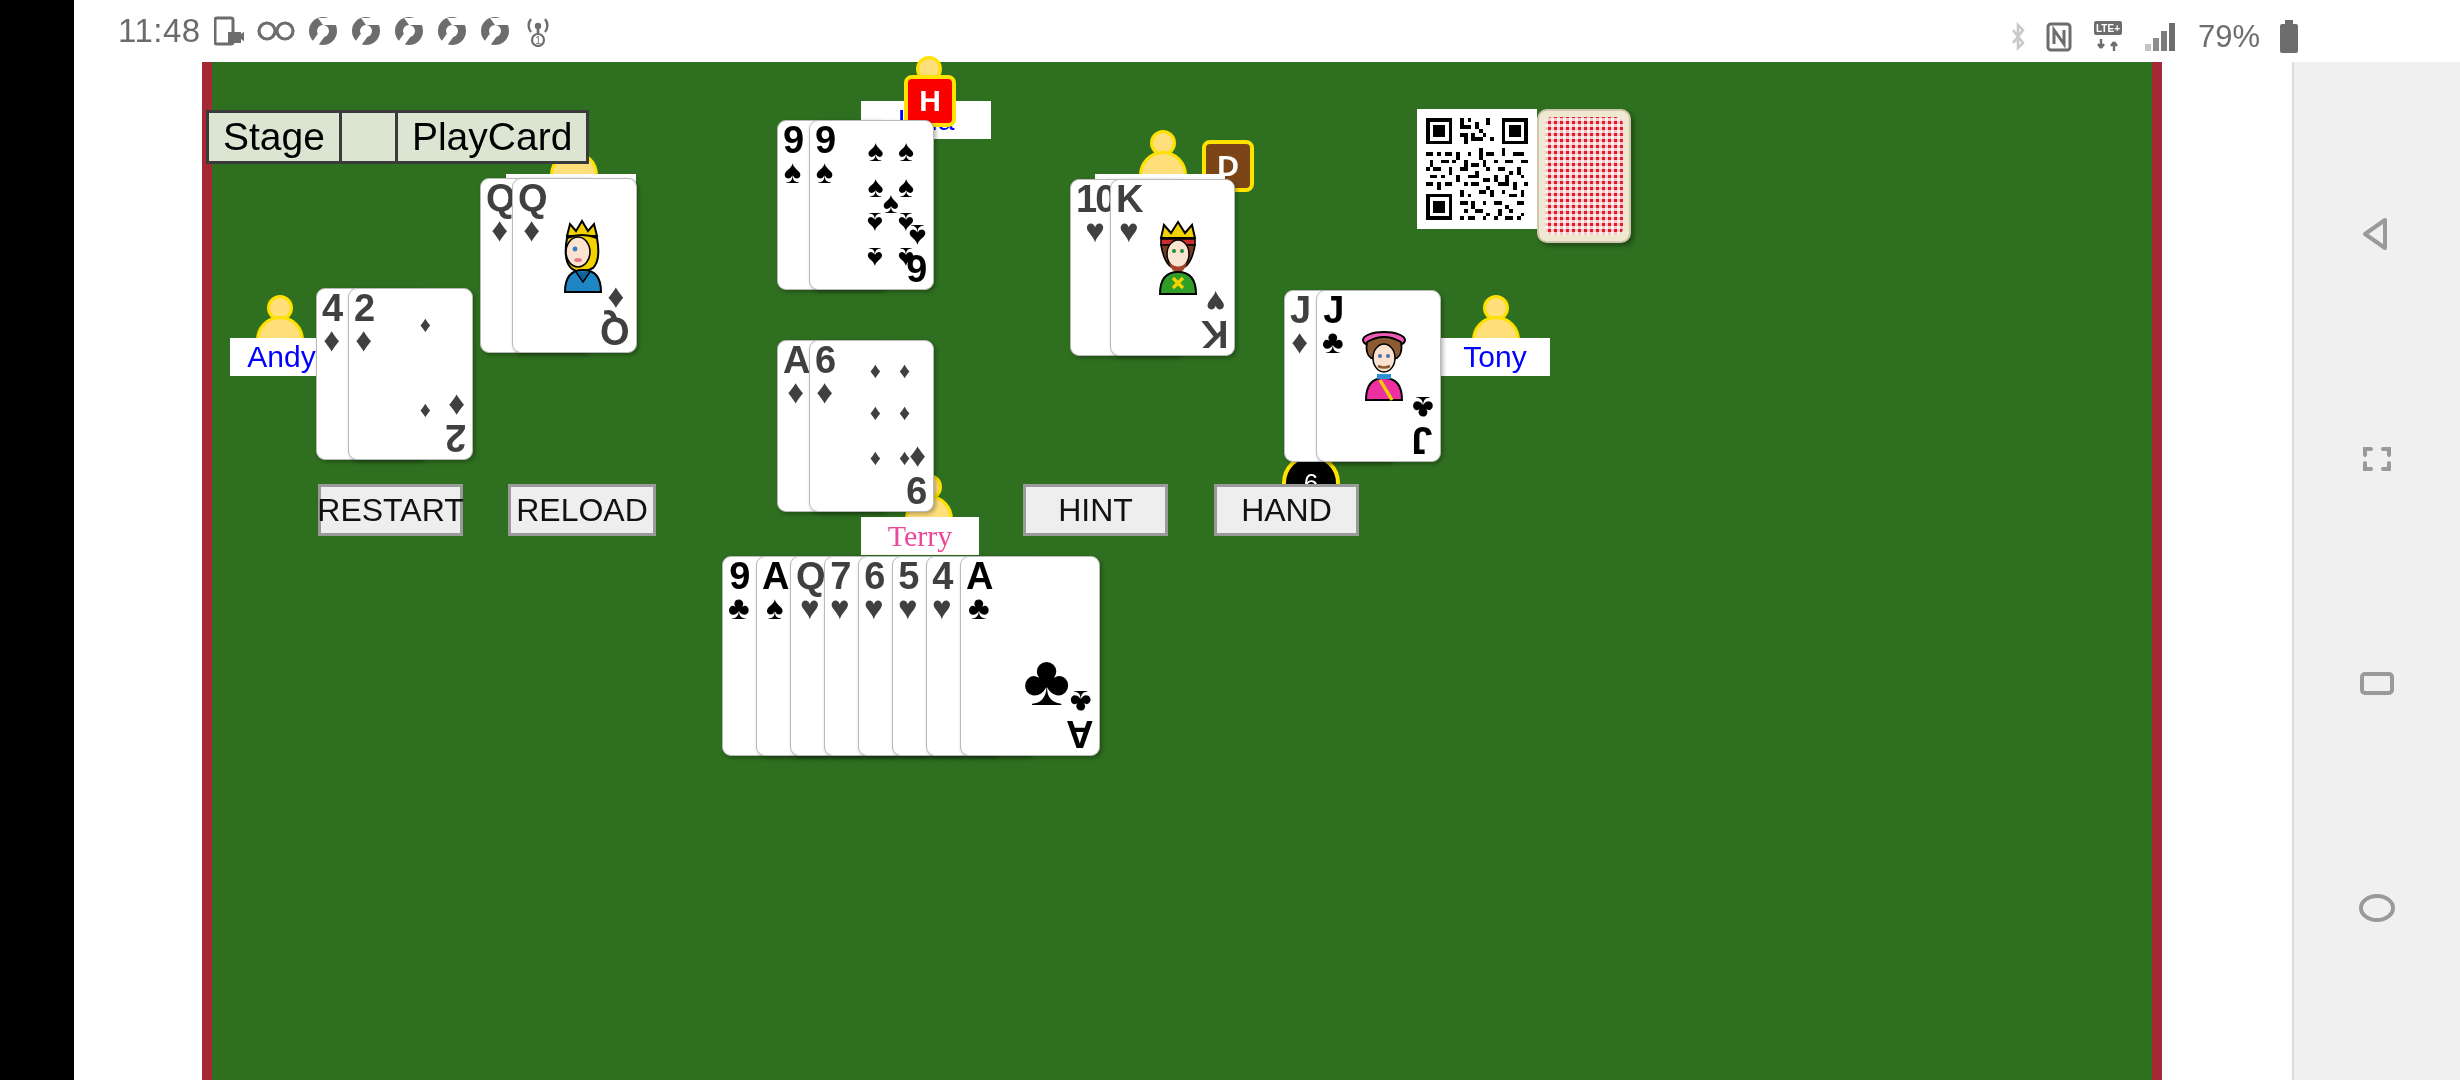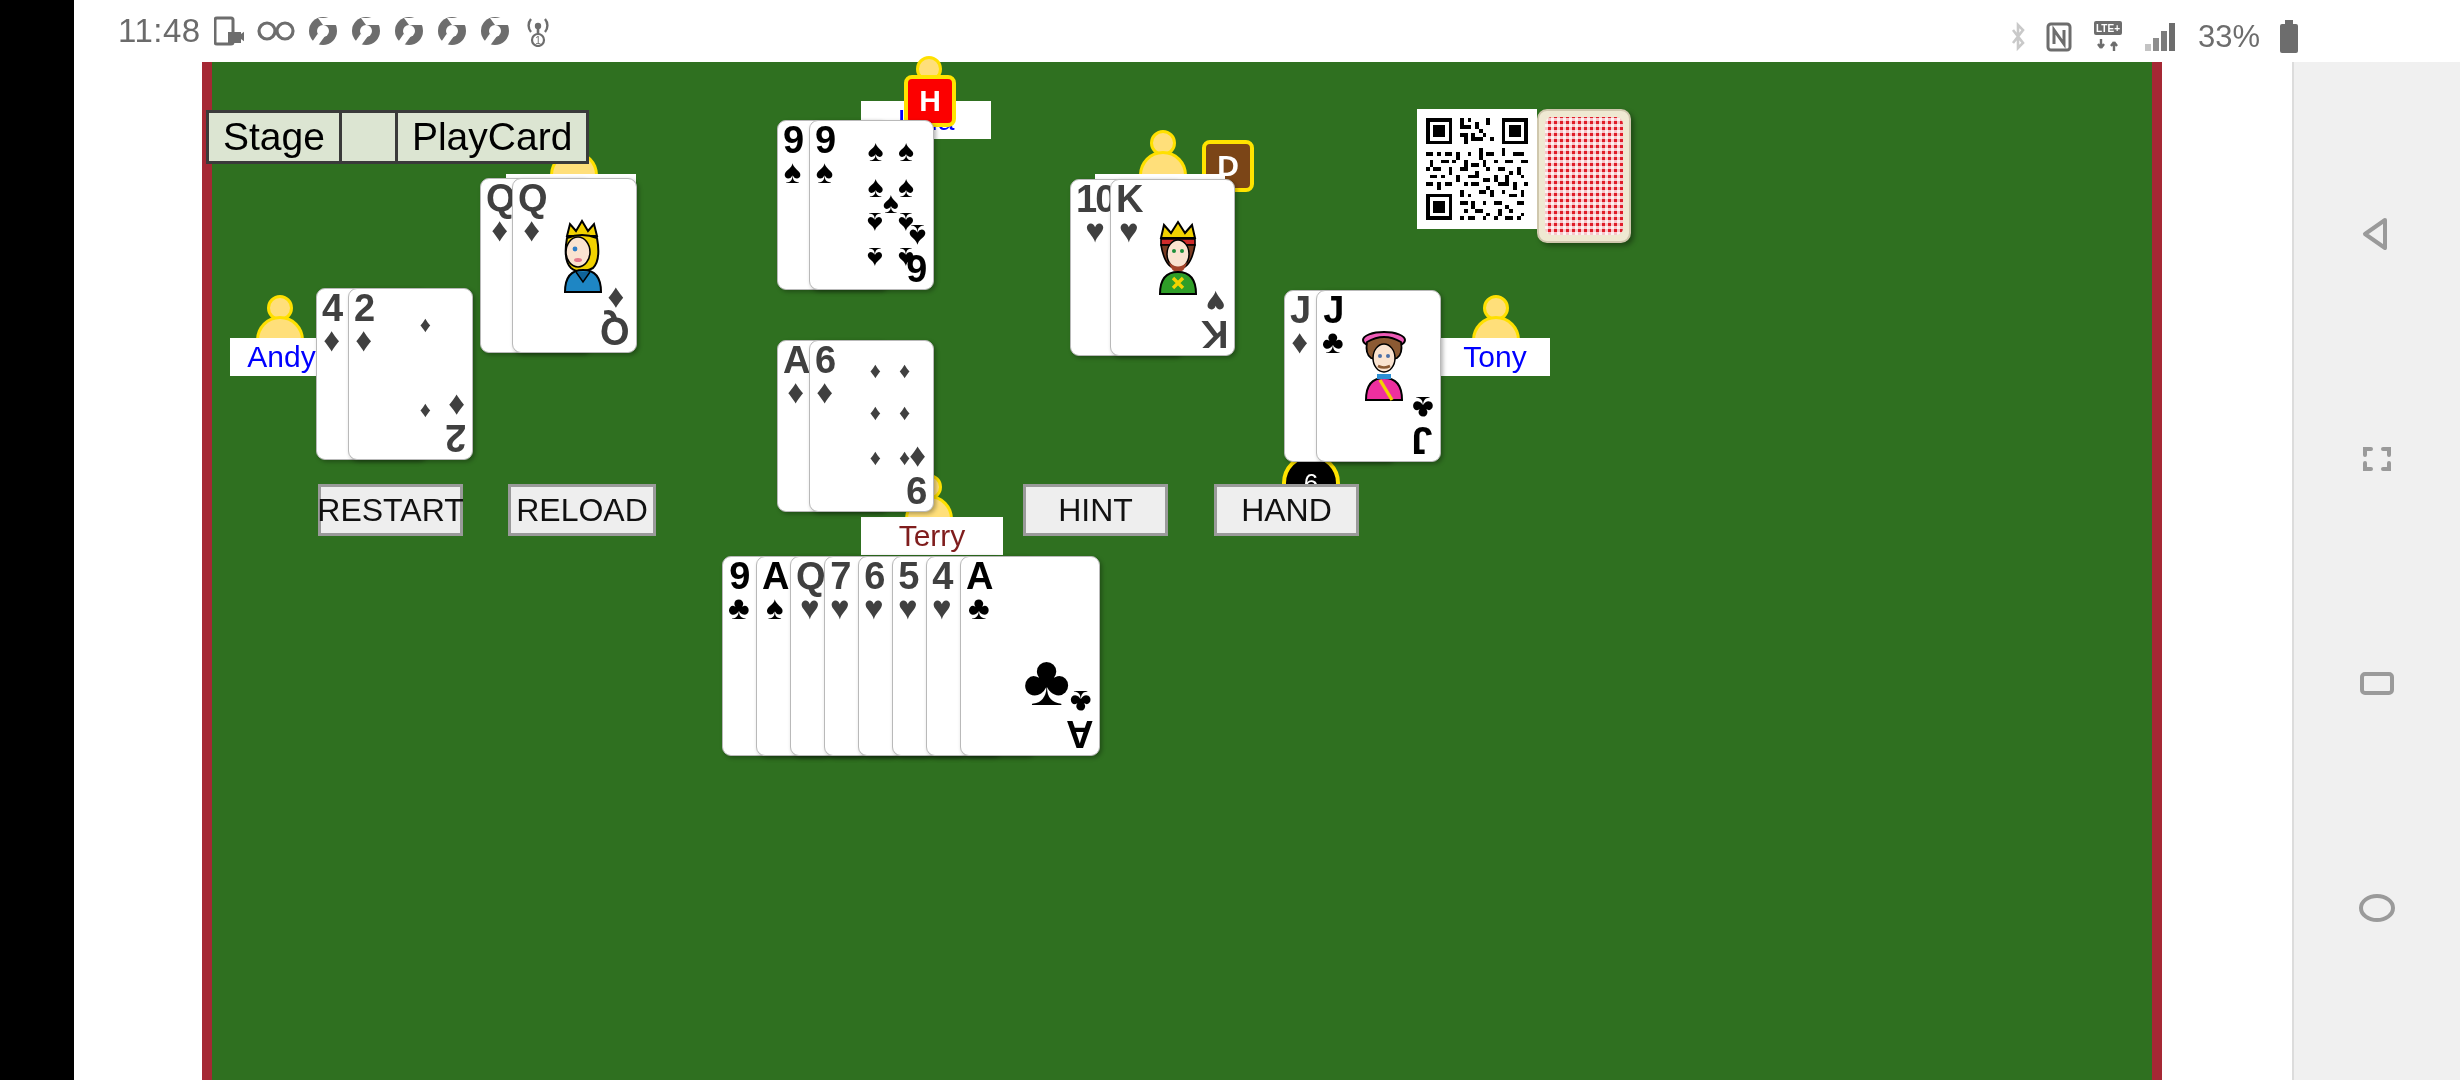--- a/index.html
+++ b/index.html
@@ -282,21 +282,21 @@
         </svg>
       </span>
       <span class="sicon">
         <svg width="36" height="30" viewBox="0 0 36 30">
           <rect x="1" y="22" width="6" height="7" fill="#c3c3c3"></rect>
           <rect x="9" y="16" width="6" height="13" fill="#8d8d8d"></rect>
           <rect x="17" y="9" width="6" height="20" fill="#7b7b7b"></rect>
           <rect x="25" y="1" width="6" height="28" fill="#6d6d6d"></rect>
         </svg>
       </span>
-      <span class="pct">33%</span>
+      <span class="pct">79%</span>
       <span class="sicon">
         <svg width="22" height="34" viewBox="0 0 22 34">
           <rect x="7" y="0" width="8" height="4" fill="#6d6d6d"></rect>
           <rect x="2" y="4" width="18" height="29" rx="2" fill="#6d6d6d"></rect>
         </svg>
       </span>
     </div>
   </div>
 
   <div id="navbar">
@@ -619,21 +619,21 @@
         <div class="br red">
             <span class="rk">9</span>
             <span class="st">♦</span>
           </div>
       </div>
 
       <div class="avatar" style="left:691px; top:412px;">
         <div class="head"></div>
         <div class="body"></div>
       </div>
-      <div class="nametag" style="left:649px; top:455px; width:142px; color:#7f1d1d;">Terry</div>
+      <div class="nametag" style="left:649px; top:455px; width:118px; color:#ec4899;font-family:Liberation Serif, serif;">Terry</div>
 
       <div class="card" style="left:510px; top:494px; width:108px; height:200px; z-index:2;">
         <div class="tl blk">
             <span class="rk">9</span>
             <span class="st">♣</span>
           </div>
       </div>
       <div class="card" style="left:544px; top:494px; width:108px; height:200px; z-index:3;">
         <div class="tl blk">
             <span class="rk">A</span>

